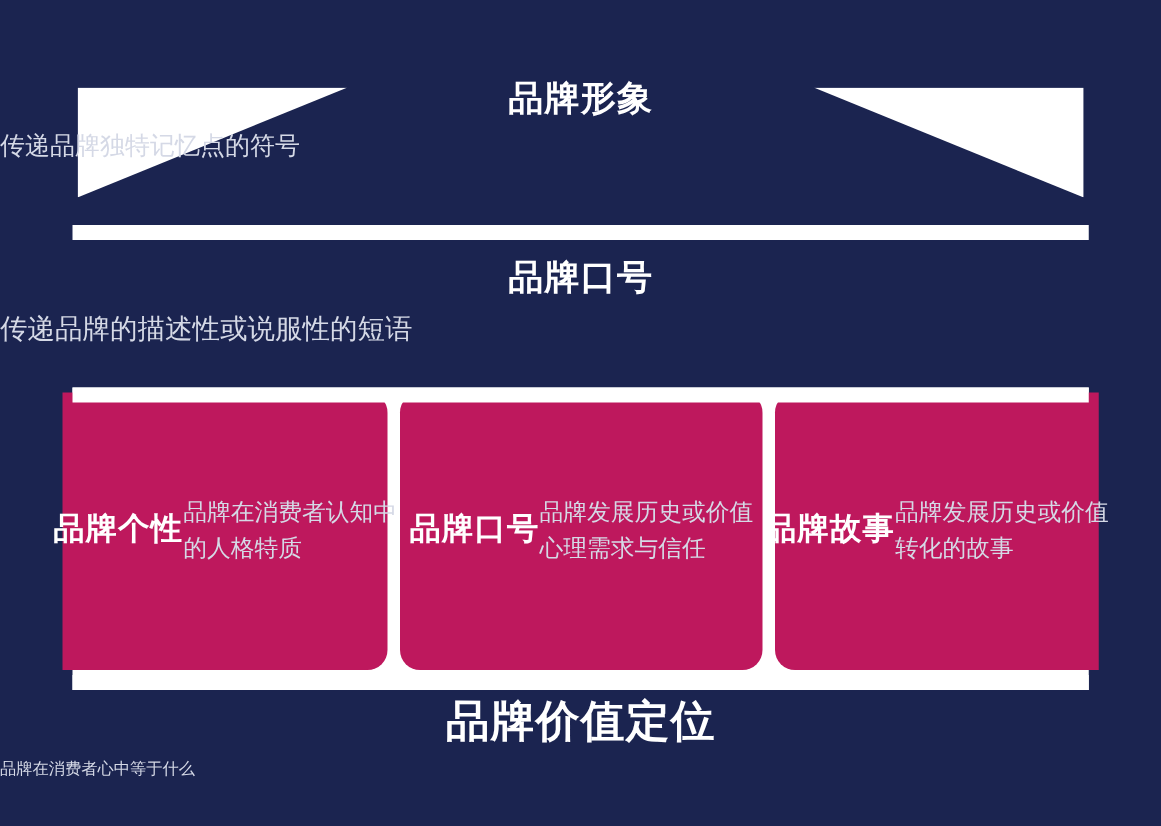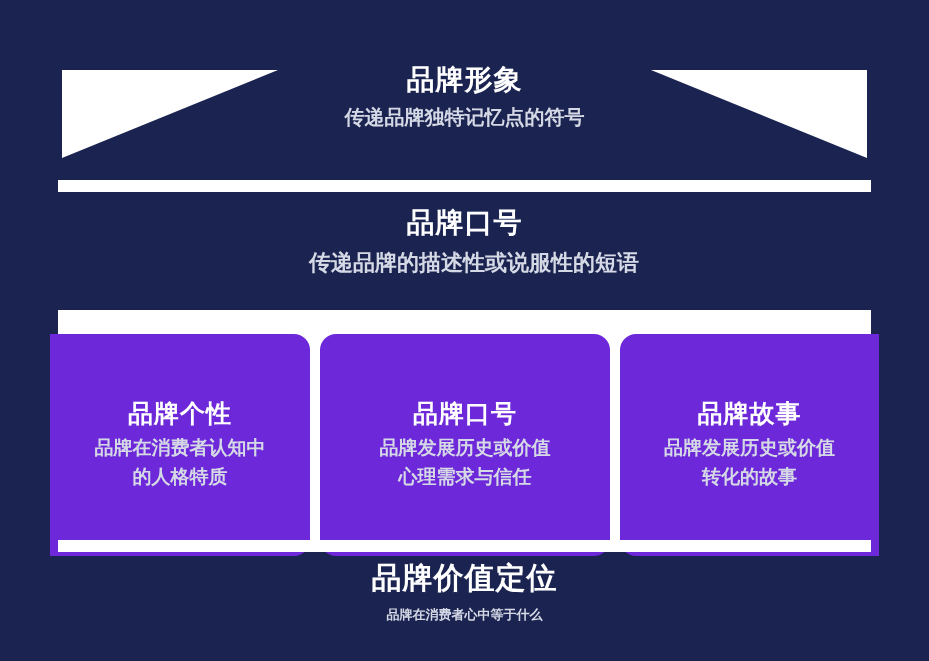--- a/index.html
+++ b/index.html
@@ -25,22 +25,22 @@
   .title {
     color: #ffffff;
     font-weight: bold;
     letter-spacing: 1px;
     text-align: center;
     white-space: nowrap;
     font-family: Liberation Mono, monospace;
   }
   .subtitle {
     color: #d5d9e6;
-    font-weight: bold;
-    text-align: center;
+    font-weight: normal;
+    text-align: left;
     white-space: nowrap;
   }
 
   
   #tier-image {
     position: absolute;
     left: 0;
     top: 58px;
     width: 929px;
     height: 112px;
@@ -96,47 +96,46 @@
     width: 929px;
   }
   #tier-slogan .title {
     font-size: 28px;
     line-height: 38px;
   }
   #tier-slogan .subtitle {
     font-size: 22px;
     line-height: 34px;
     margin-top: 2px;
-    padding-left: 19px;
   }
 
   
   #tier-cards {
     position: absolute;
     left: 58px;
     top: 310px;
     width: 813px;
     height: 242px;
   }
   #tier-cards .slab {
     position: absolute;
     left: 0; top: 0;
     width: 813px;
     height: 242px;
     background: #ffffff;
   }
   .card {
     position: absolute;
-    top: 24px;
+    top: 4px;
     height: 222px;
-    background: #6d28d9;
+    background: #be185d;
     border-radius: 16px;
     box-sizing: border-box;
     display: flex;
-    flex-direction: column;
+    flex-direction: row;
     align-items: center;
     justify-content: center;
   }
   
   #card-1 { left: -8px;  width: 260px; border-top-left-radius: 0; border-bottom-left-radius: 0; }
   #card-2 { left: 262px; width: 290px; }
   #card-3 { left: 562px; width: 259px; border-top-right-radius: 0; border-bottom-right-radius: 0; }
 
   .card .title {
     font-size: 25px;
@@ -150,21 +149,21 @@
   .card .subtitle .ln { display: block; }
 
   
   #tier-value {
     position: absolute;
     left: 0;
     top: 562px;
     width: 929px;
   }
   #tier-value .title {
-    font-size: 30px;
+    font-size: 35px;
     line-height: 36px;
   }
   #tier-value .subtitle {
     font-size: 13px;
     line-height: 30px;
     margin-top: 2px;
   }
 </style>
 </head>
 <body>

